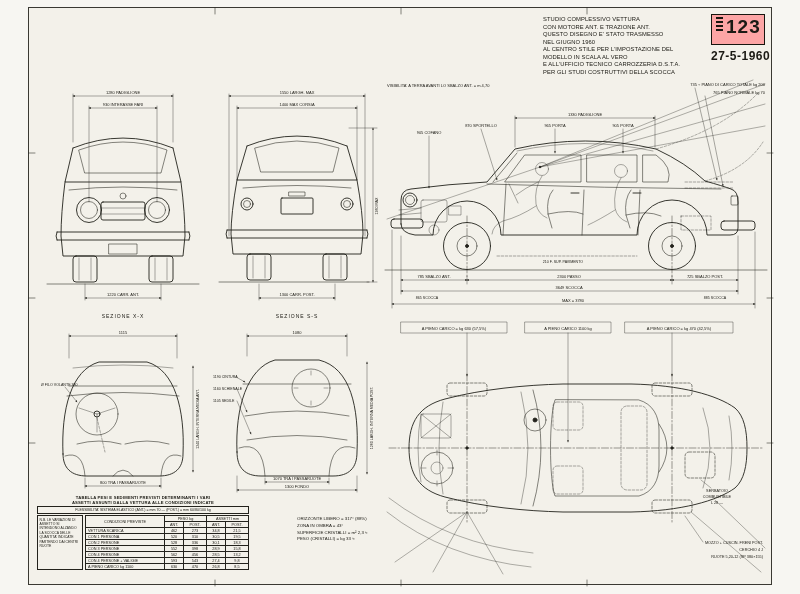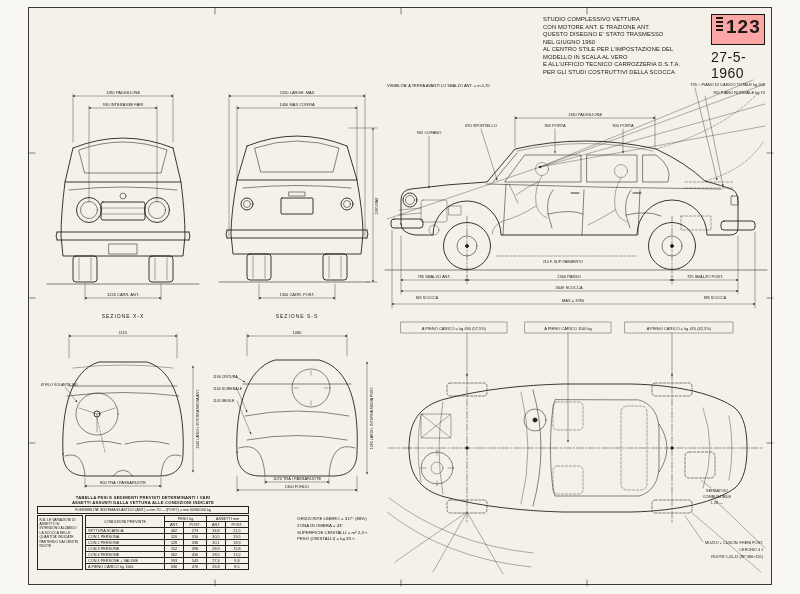--- a/index.html
+++ b/index.html
@@ -13,21 +13,21 @@
   .sp{letter-spacing:1px}
   .o{stroke:#23221c;stroke-width:.9;fill:none;stroke-linecap:round;stroke-linejoin:round}
   .m{stroke-width:.55}.f{stroke-width:.38}
   .dsh{stroke-dasharray:2.5 1.6}
   .cl{stroke-dasharray:7 2 1.5 2;stroke-width:.45}
   .hdr{position:absolute;left:514px;top:8px;width:164px;font-size:5.8px;line-height:1.3;letter-spacing:.1px;text-transform:uppercase}
   .numbox{position:absolute;left:682px;top:6px;width:54px;height:31px;border:1.8px solid #17160f;display:flex;align-items:flex-start;gap:3px;padding:2px 4px;background:#fca5a5}
   .bars{display:flex;flex-direction:column;gap:2px}
   .bars i{display:block;width:7px;height:2px;background:#17160f}
   .num{font-size:19px;font-weight:bold;letter-spacing:1px;line-height:1}
-  .date{position:absolute;left:682px;top:41px;font-size:14px;font-weight:normal;letter-spacing:.5px}
+  .date{position:absolute;left:682px;top:41px;font-size:12px;font-weight:bold;letter-spacing:.5px}
   .tblwrap{position:absolute;left:8px;top:487px;width:212px}
   .tbl-title{font-size:4.2px;font-weight:bold;text-align:center;letter-spacing:.2px}
   .tbl-flex{font-size:3.6px;border:.5px solid #23221c;padding:1px 2px;margin-top:1px;text-align:center}
   .tbl-main{display:flex;margin-top:1px;gap:2px}
   .tbl-note{width:46px;font-size:3.4px;line-height:1.3;border:.5px solid #23221c;padding:1.5px}
   table{border-collapse:collapse;flex:1}
   th,td{border:.5px solid #23221c;font-size:3.8px;padding:.5px 2px;text-align:center;font-weight:normal}
   td:first-child{text-align:left}
   .optics{position:absolute;left:268px;top:508px;font-size:4.4px;line-height:1.55}
 </style>

